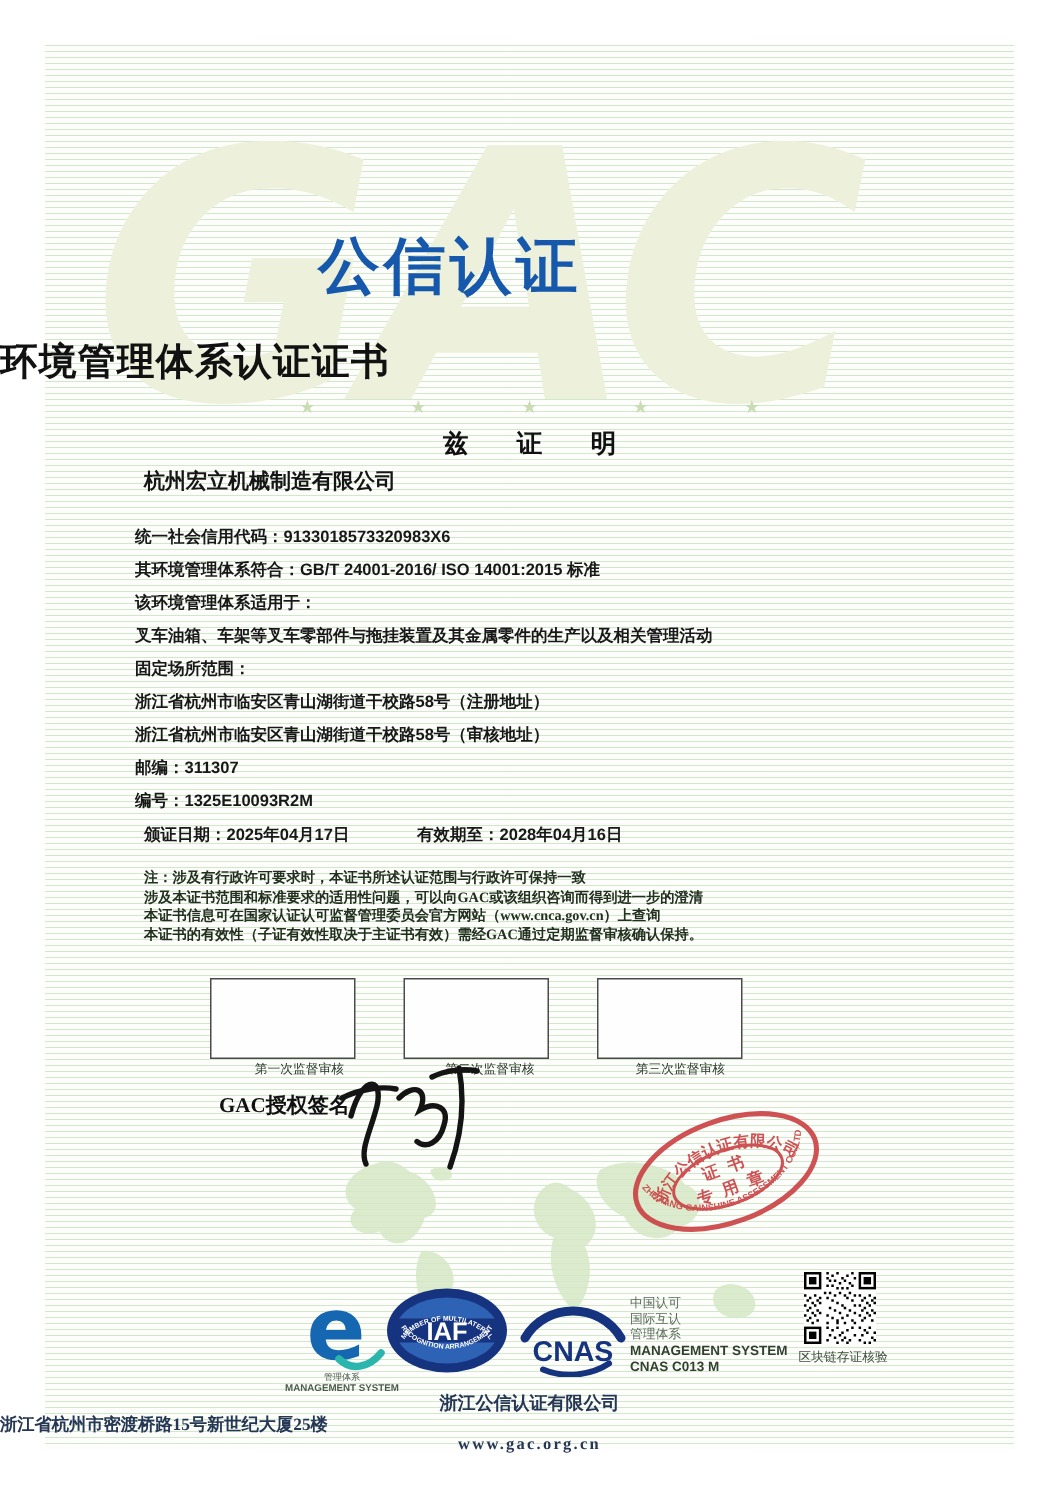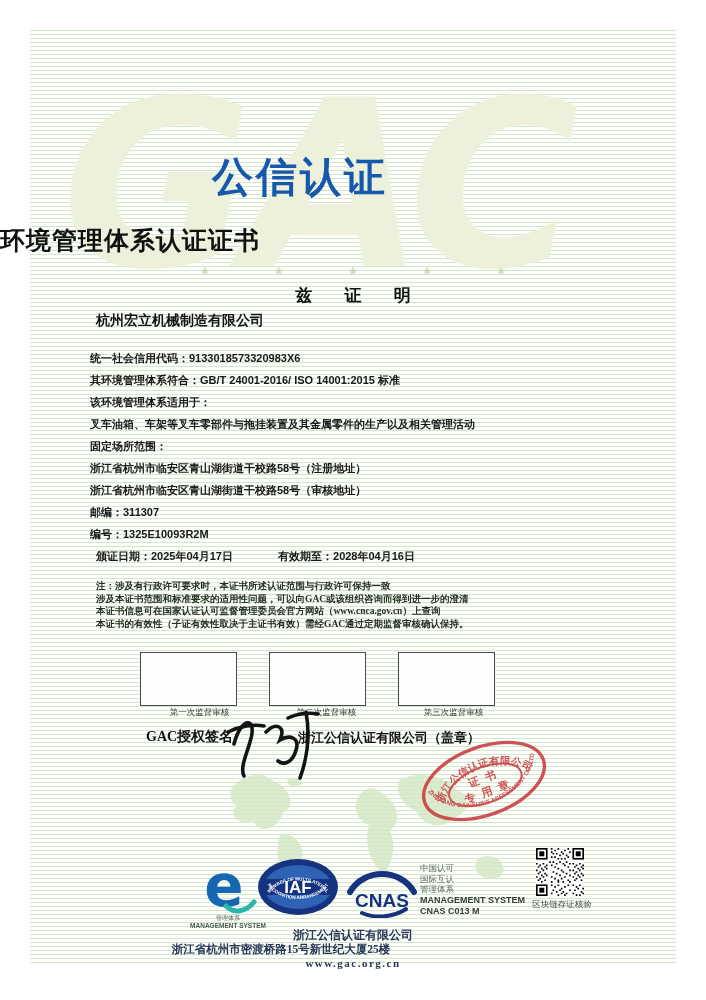--- a/index.html
+++ b/index.html
@@ -50,21 +50,21 @@
   .logo-iaf{left:256px;top:858px;}
   .logo-cnas{left:346px;top:866px;}
   .accred{left:420px;top:863px;}
   .accred .al{font-size:8.5px;line-height:10.5px;color:#5a6a5a;}
   .accred .ab{font-size:9px;line-height:11px;font-weight:bold;color:#32402f;}
   .qr{left:536px;top:848px;}
   .qrcap{left:512px;top:899px;width:100px;text-align:center;font-size:8.5px;color:#3c4a3c;
          font-family:"Liberation Serif",serif;}
   .fcompany{left:0;top:927px;width:706px;text-align:center;font-size:12px;font-weight:bold;
             color:#253754;font-family:"Liberation Serif",serif;}
-  .faddress{left:0;top:942px;width:562px;text-align:center;font-size:11.5px;font-weight:bold;
+  .faddress{left:0;top:942px;width:562px;font-size:11.5px;font-weight:bold;
             color:#253754;font-family:"Liberation Serif",serif;}
   .fsite{left:0;top:957px;width:706px;text-align:center;font-size:11px;font-weight:bold;
          letter-spacing:1.5px;color:#253754;font-family:"Liberation Serif",serif;}
 </style>
 </head>
 <body>
 
 <div class="page">
   <div class="sheet"></div>
 
@@ -124,21 +124,20 @@
   <div class="abs z2 siglabel">GAC授权签名</div>
   <svg class="abs signature" width="110" height="82" viewBox="0 0 110 82">
     <g fill="none" stroke="#141414" stroke-width="3.6" stroke-linecap="round">
       <path d="M14,46 C22,16 38,20 30,44 C26,58 20,70 24,78"></path>
       <path d="M8,34 C20,28 34,26 44,28"></path>
       <path d="M46,34 C56,24 66,28 60,42 C70,36 80,40 76,52 C73,64 64,68 58,63"></path>
       <path d="M86,14 C90,36 88,58 80,80"></path>
       <path d="M68,20 C76,16 88,14 98,16"></path>
     </g>
   </svg>
-  <div class="abs z2 issuer">浙江公信认证有限公司（盖章）</div>
 
   <svg class="abs sealwrap" width="168" height="112" viewBox="-84 -56 168 112">
     <defs>
       <path id="sealArcTop" d="M -50,14 A 52,38 0 0 1 50,14"></path>
       <path id="sealArcBottom" d="M -56,-8 A 58,42 0 0 0 56,-8"></path>
     </defs>
     <ellipse cx="0" cy="0" rx="63" ry="34" fill="none" stroke="#c93c3f" stroke-width="3.4"></ellipse>
     <ellipse cx="0" cy="4" rx="38" ry="18" fill="none" stroke="#c93c3f" stroke-width="2"></ellipse>
     <text font-size="10.5" font-weight="bold" fill="#c93c3f" font-family="Liberation Serif,serif">
       <textPath href="#sealArcTop" startOffset="50%" text-anchor="middle">浙江公信认证有限公司</textPath>

